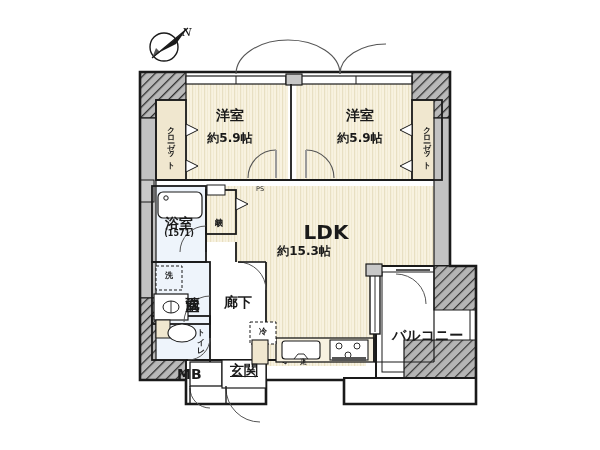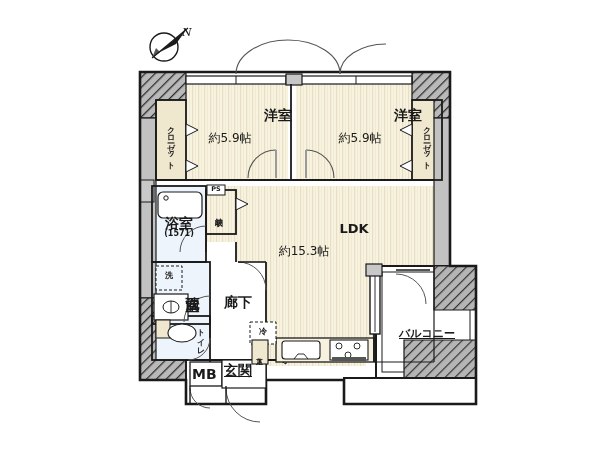--- a/index.html
+++ b/index.html
@@ -6,26 +6,26 @@
   body{width:600px;height:450px;position:relative;overflow:hidden;
        font-family:"DejaVu Sans","Liberation Sans",sans-serif;}
 
   #plan{position:absolute;left:0;top:0;width:600px;height:450px;}
 
   .lbl{position:absolute;color:#1a1a1a;line-height:1.05;
        white-space:nowrap;text-align:center;}
   .vlbl{position:absolute;color:#1a1a1a;line-height:1.0;
         writing-mode:vertical-rl;text-orientation:upright;
         letter-spacing:0px;text-align:center;}
-  .ttl{font-size:14px;font-weight:700;padding-left:48px;}
-  .sub{font-size:12px;font-weight:400;}
+  .ttl{font-size:14px;font-weight:700;}
+  .sub{font-size:12px;font-weight:700;}
   .sm{font-size:14px;font-weight:700;}
   .xs{font-size:8px;font-weight:700;}
-  .tiny{font-size:6.5px;font-weight:700;}
-  .mid{font-size:11px;font-weight:700;text-decoration:underline;}
+  .tiny{font-size:6.5px;font-weight:400;padding-left:44px;}
+  .mid{font-size:14px;font-weight:700;}
   .compass-n{position:absolute;font-size:11px;font-style:italic;
              font-family:"DejaVu Serif","Liberation Serif",serif;color:#111;}
 </style>
 </head>
 <body>
 
 <div id="plan">
 
 <svg width="600" height="450" viewBox="0 0 600 450">
   <defs>
@@ -235,57 +235,57 @@
 
 
 <div class="lbl ttl" style="left:200px;top:108px;width:60px;">洋室</div>
 <div class="lbl sub" style="left:194px;top:132px;width:72px;">約5.9帖</div>
 
 
 <div class="lbl ttl" style="left:330px;top:108px;width:60px;">洋室</div>
 <div class="lbl sub" style="left:324px;top:132px;width:72px;">約5.9帖</div>
 
 
-<div class="lbl ttl" style="left:276px;top:222px;width:60px;font-size:13px;">LDK</div>
+<div class="lbl ttl" style="left:296px;top:222px;width:60px;font-size:20px;">LDK</div>
 <div class="lbl sub" style="left:268px;top:245px;width:72px;">約15.3帖</div>
 
 
 <div class="lbl sm" style="left:157px;top:216px;width:44px;">浴室</div>
 <div class="lbl xs" style="left:157px;top:230px;width:44px;">(1571)</div>
 
 
 <div class="vlbl sm" style="left:186px;top:264px;height:44px;">洗面室</div>
 
 
 <div class="vlbl xs" style="left:196px;top:320px;height:34px;">トイレ</div>
 
 
 <div class="lbl sm" style="left:214px;top:296px;width:48px;font-family:Liberation Serif, serif;">廊下</div>
 
 
-<div class="lbl sm" style="left:224px;top:363px;width:20px;text-decoration:underline;">玄関</div>
+<div class="lbl sm" style="left:224px;top:363px;width:40px;text-decoration:underline;">玄関</div>
 
 
 <div class="lbl mid" style="left:392px;top:328px;width:70px;">バルコニー</div>
 
 
 <div class="vlbl xs" style="left:166px;top:112px;height:62px;">クローゼット</div>
 <div class="vlbl xs" style="left:422px;top:112px;height:62px;">クローゼット</div>
 
 
 <div class="vlbl xs" style="left:214px;top:198px;height:28px;">収納</div>
 
 
 <div class="vlbl tiny" style="left:256px;top:342px;height:22px;">下足入</div>
 
 
 <div class="lbl tiny" style="left:207px;top:186px;width:18px;">PS</div>
 
 
-<div class="lbl sm" style="left:192px;top:367px;width:16px;">MB</div>
+<div class="lbl sm" style="left:177px;top:367px;width:16px;">MB</div>
 
 
 <div class="lbl xs" style="left:160px;top:272px;width:18px;">洗</div>
 
 
 <div class="lbl xs" style="left:254px;top:328px;width:18px;">冷</div>
 
 </div>
 
 </body></html>

